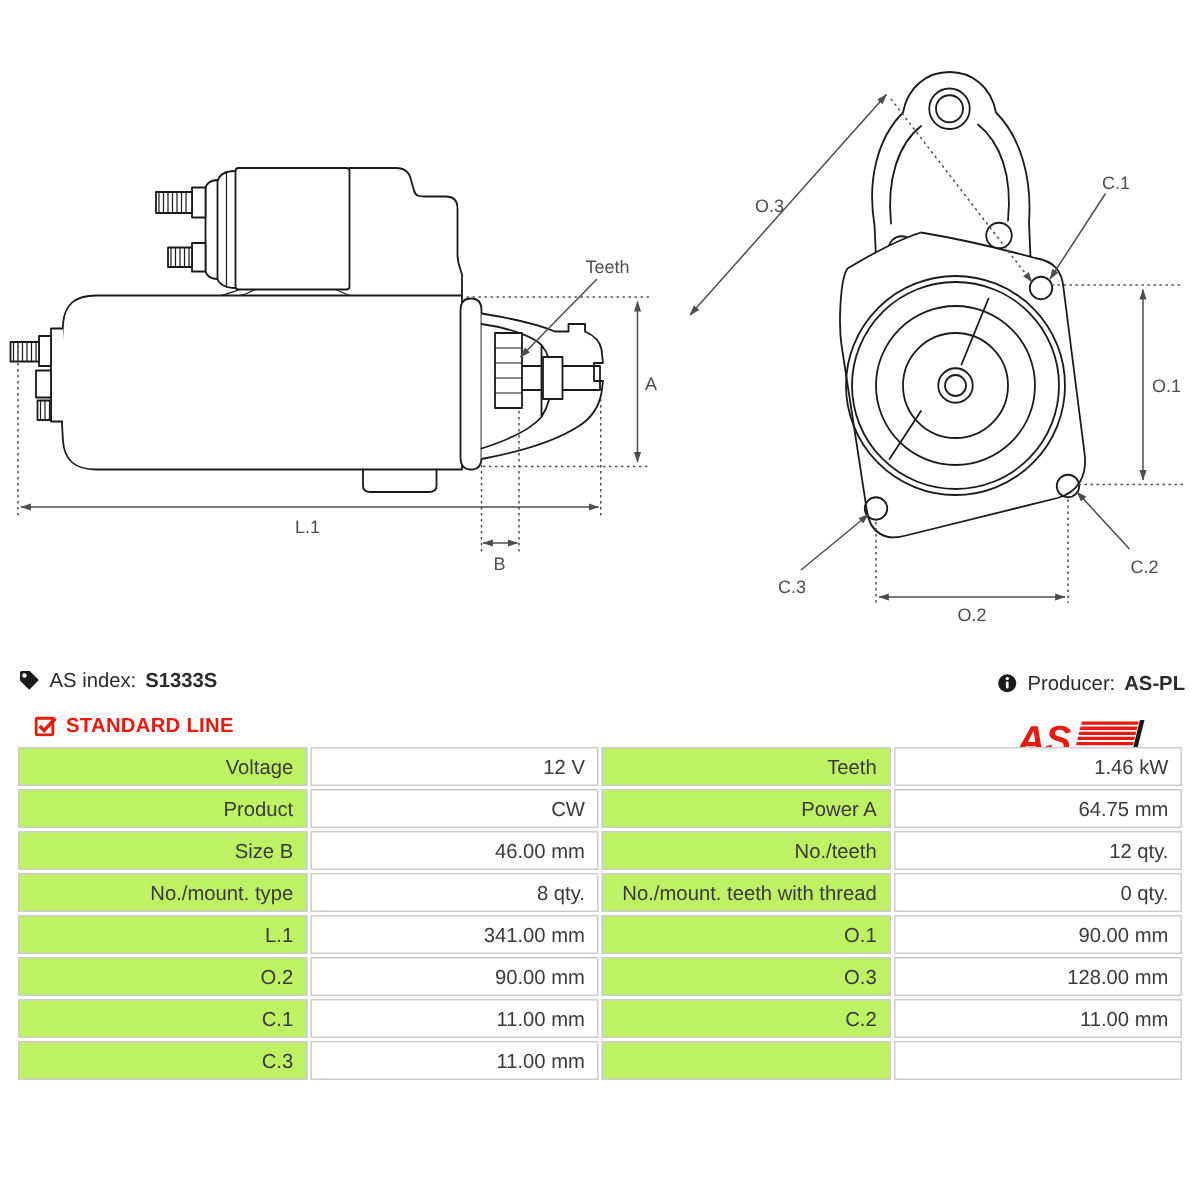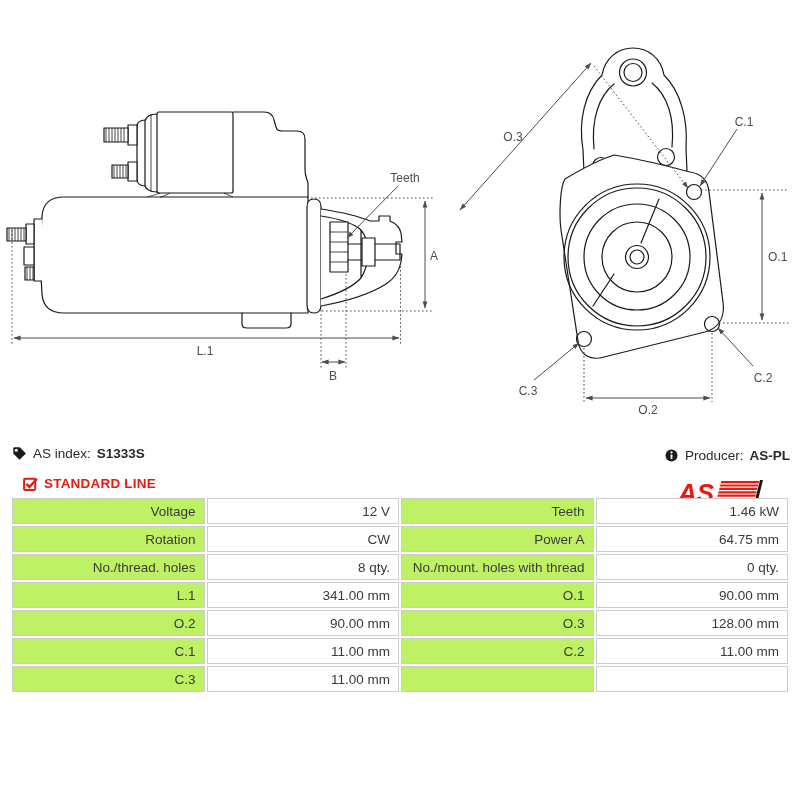--- a/index.html
+++ b/index.html
@@ -190,29 +190,35 @@
         <col style="width:25%">
       </colgroup>
     <tbody>
       <tr>
         <td class="lbl">Voltage</td>
         <td class="val">12 V</td>
         <td class="lbl">Teeth</td>
         <td class="val">1.46 kW</td>
       </tr>
       <tr>
-        <td class="lbl">Rotation</td>
+        <td class="lbl">Product</td>
         <td class="val">CW</td>
         <td class="lbl">Power A</td>
         <td class="val">64.75 mm</td>
       </tr>
       <tr>
-        <td class="lbl">No./thread. holes</td>
+        <td class="lbl">Size B</td>
+        <td class="val">46.00 mm</td>
+        <td class="lbl">No./teeth</td>
+        <td class="val">12 qty.</td>
+      </tr>
+      <tr>
+        <td class="lbl">No./mount. type</td>
         <td class="val">8 qty.</td>
-        <td class="lbl">No./mount. holes with thread</td>
+        <td class="lbl">No./mount. teeth with thread</td>
         <td class="val">0 qty.</td>
       </tr>
       <tr>
         <td class="lbl">L.1</td>
         <td class="val">341.00 mm</td>
         <td class="lbl">O.1</td>
         <td class="val">90.00 mm</td>
       </tr>
       <tr>
         <td class="lbl">O.2</td>

